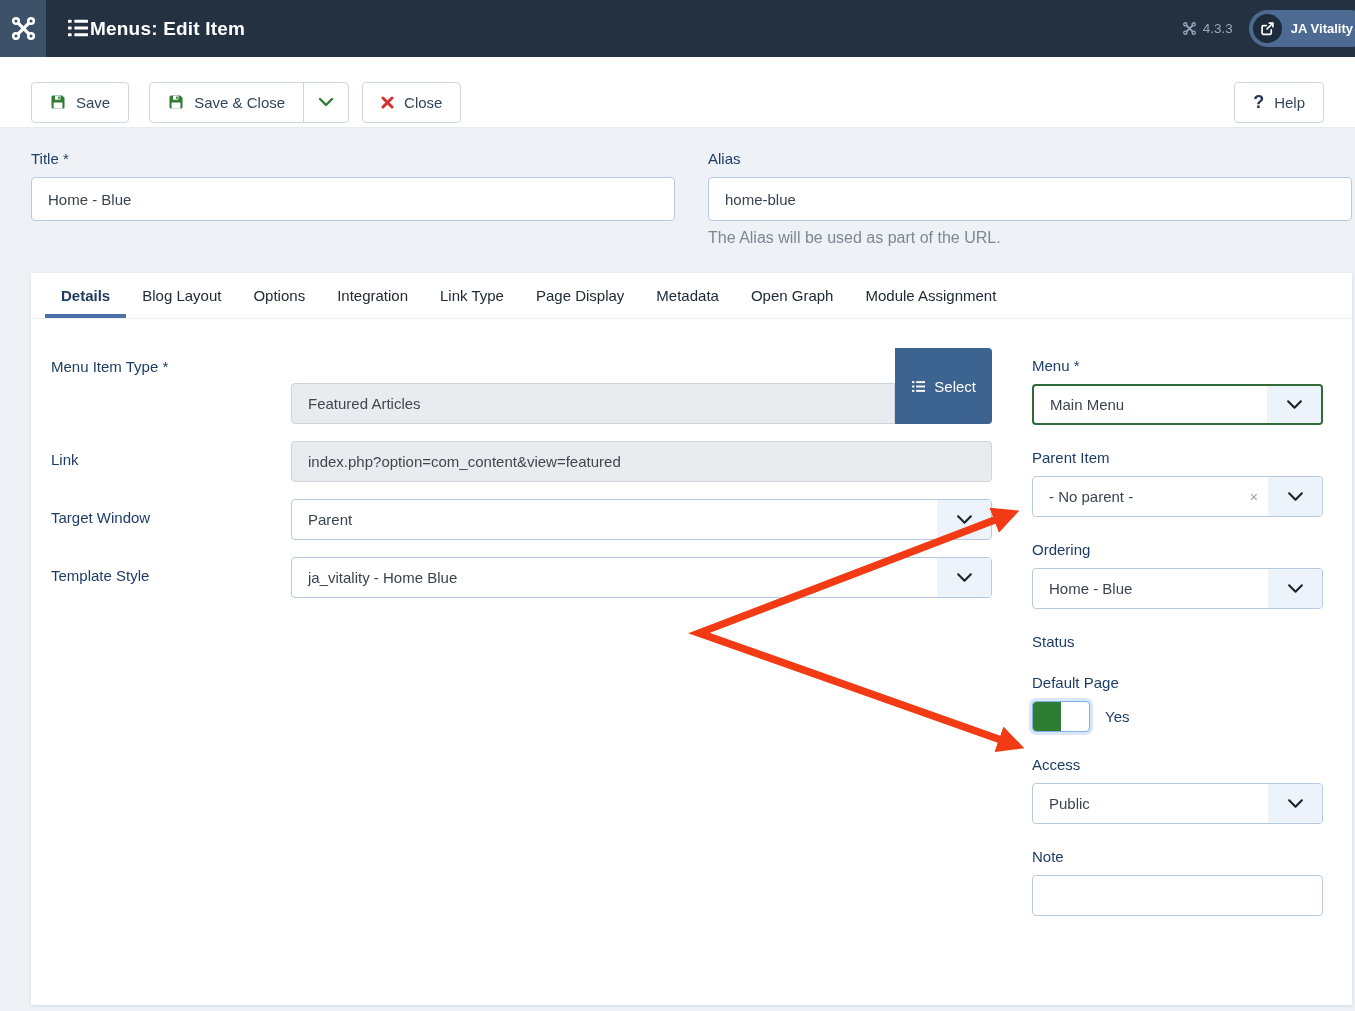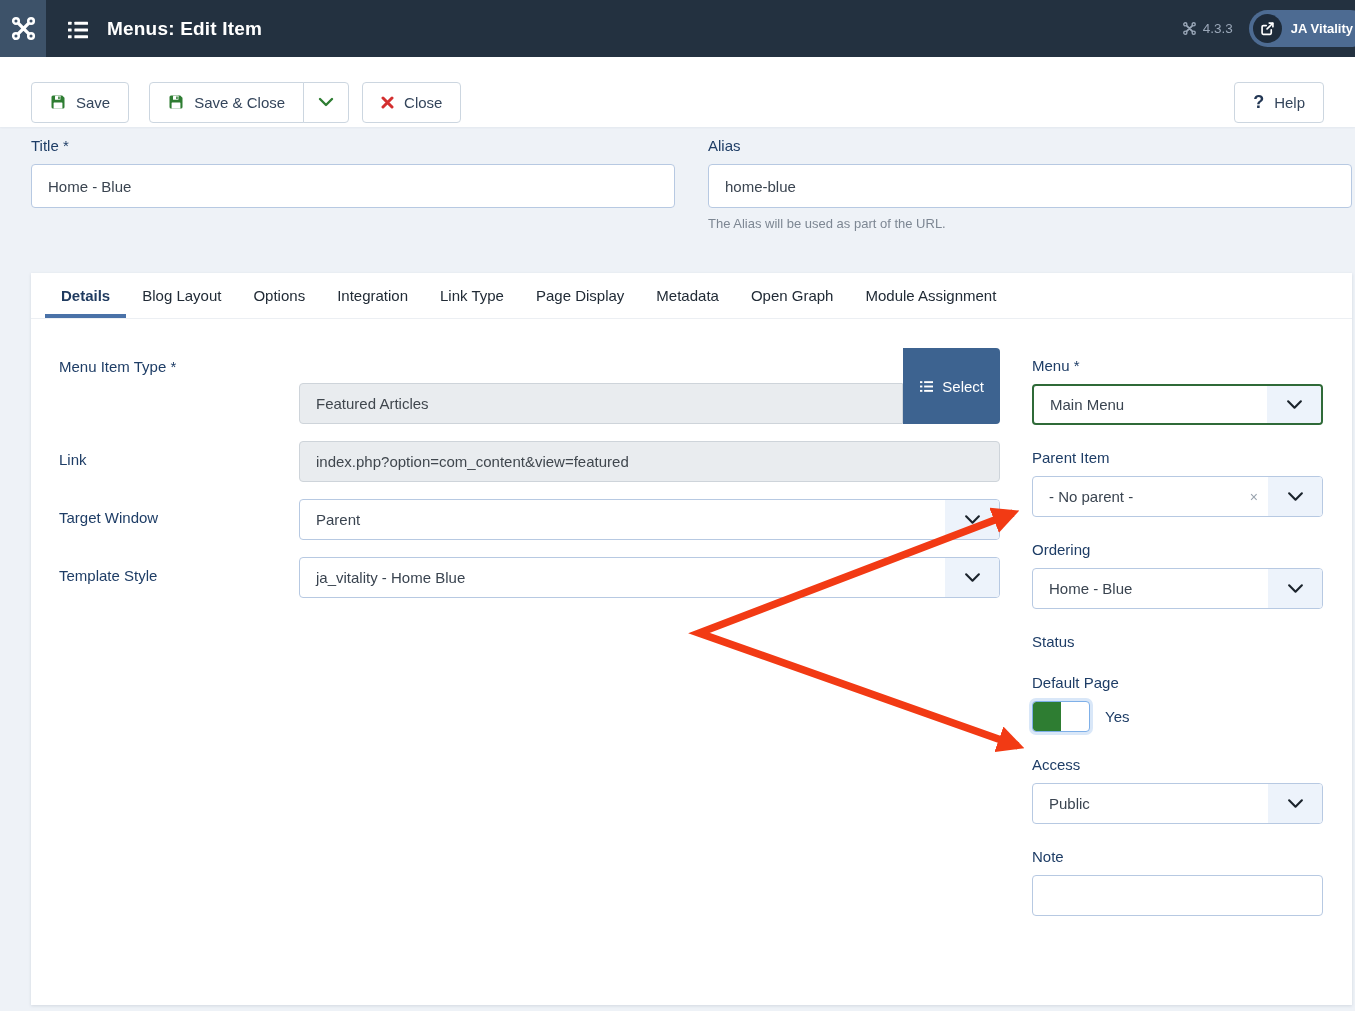--- a/index.html
+++ b/index.html
@@ -6,54 +6,54 @@
   html,body { margin:0; padding:0; }
   body {
     width:1355px; height:1011px; position:relative; overflow:hidden;
     background:#eef2f7;
     font-family:"Liberation Sans", sans-serif;
     color:#22313f;
   }
   
   .app-header { height:57px; background:#233140; display:flex; align-items:center; color:#fff; }
   .logo-box { width:46px; height:57px; background:#3d5269; display:flex; align-items:center; justify-content:center; flex:0 0 auto; }
-  .header-left { display:flex; align-items:flex-end; gap:18px; margin-left:21px; }
+  .header-left { display:flex; align-items:flex-start; gap:1px; margin-left:21px; }
   .header-title { font-size:19px; font-weight:bold; letter-spacing:.2px; }
   .header-right { margin-left:auto; display:flex; align-items:center; gap:16px; }
   .version { display:flex; align-items:center; gap:6px; color:#9aa7b8; font-size:13.5px; }
   .template-badge { height:37px; background:#4d6b92; border-radius:19px; display:flex; align-items:center; gap:9px;
                     padding:0 16px 0 4px; font-size:13px; font-weight:bold; color:#fff; margin-right:-14px; }
   .badge-circle { width:29px; height:29px; border-radius:50%; background:#1e2b3a; display:flex; align-items:center; justify-content:center; }
 
   
   .toolbar { height:70px; background:#fff; display:flex; align-items:center; padding:0 31px; box-shadow:0 1px 2px rgba(20,40,70,.05); }
   .btn { display:flex; align-items:center; gap:10px; background:#fff; border:1px solid #ccd6e0; border-radius:4px;
          height:41px; padding:0 18px; font-size:15px; color:#34455b; cursor:pointer;margin-top:20px; }
   .split { display:flex; margin-left:12px;padding-left:8px; }
   .split .btn.main { border-radius:4px 0 0 4px; }
   .split .btn.caret { border-radius:0 4px 4px 0; margin-left:-1px; padding:0 14px; }
   .btn.close-btn { margin-left:13px; }
   .btn.help-btn { margin-left:auto; }
 
   
   .title-row { display:flex; padding:9px 0 0 31px; gap:33px; }
   .field-col { width:644px; }
-  .field-label { display:block; font-size:15px; color:#1e3d66; margin:1px 0 10px; }
+  .field-label { display:block; font-size:15px; color:#1e3d66; margin:14px 0 10px; }
   .text-input { width:100%; height:44px; border:1px solid #b7c9e2; border-radius:4px; padding:0 16px;
                 font-size:15px; color:#3a4450; background:#fff; }
-  .help-text { font-size:13px; color:#7d8793; margin-top:8px; }
+  .help-text { font-size:16px; color:#7d8793; margin-top:8px; }
 
   
   .panel { position:absolute; left:31px; top:273px; width:1321px; height:732px; background:#fff;
            border-radius:0; box-shadow:0 1px 3px rgba(30,50,80,.13); }
   .tabs { display:flex; height:46px; align-items:stretch; padding-left:14px; border-bottom:1px solid #eceff3; }
   .tab { display:flex; align-items:center; padding:0 16px; font-size:15px; color:#212b36; cursor:pointer; }
   .tab.active { font-weight:bold; color:#1f3a5f; box-shadow:inset 0 -4px 0 #4a72a8; }
 
-  .content { display:flex; padding:29px 29px 0 14px; }
+  .content { display:flex; padding:29px 29px 0 6px; }
   .form-left { width:955px; }
   .form-row { display:flex; margin-bottom:17px; }
   .form-label { width:254px; padding-left:14px; padding-top:10px; font-size:15px; color:#1e3d66; flex:0 0 auto; }
   .form-control { width:701px; }
 
   .input-group { display:flex; width:100%; }
   .dis-input { flex:1; height:41px; background:#e9ecef; border:1px solid #ced4da; border-radius:4px;
                display:flex; align-items:center; padding:0 16px; font-size:15px; color:#40474e; }
   .input-group .dis-input { border-radius:4px 0 0 4px;margin-top:35px; }
   .select-btn { background:#3d6390; color:#fff; border:none; border-radius:0 4px 4px 0; display:flex;

